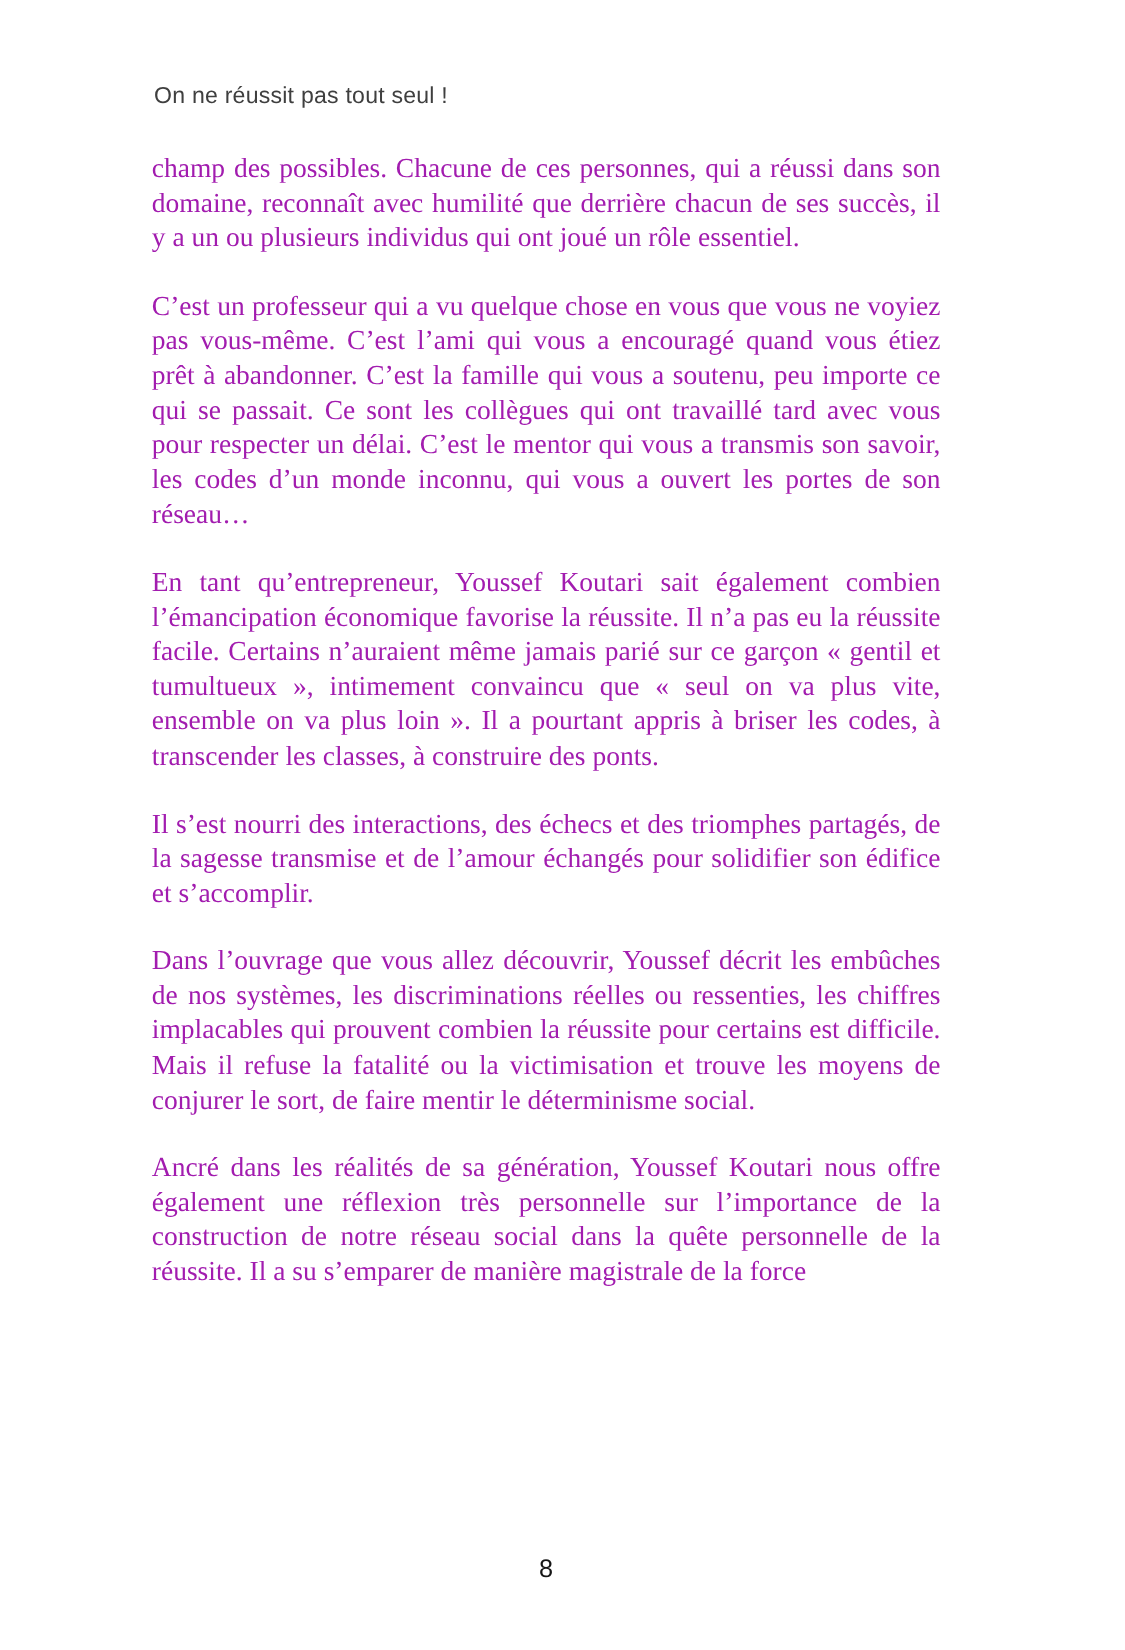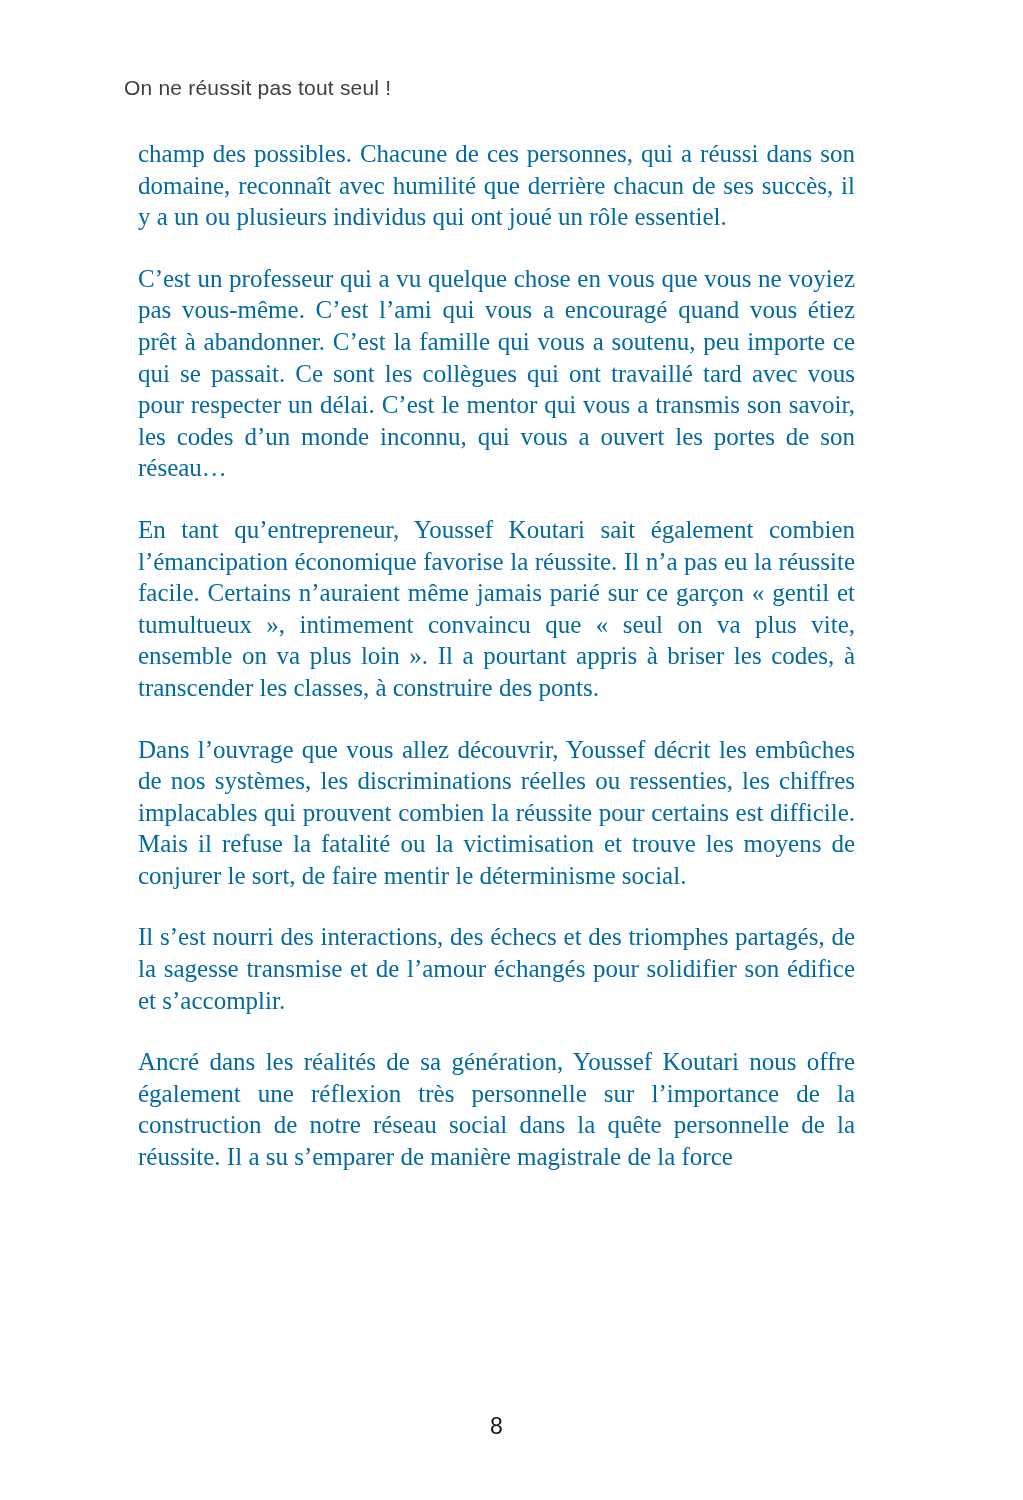--- a/index.html
+++ b/index.html
@@ -11,38 +11,38 @@
     position: relative;
     width: 1023px;
     height: 1500px;
     margin: 0 auto;
     background: #ffffff;
     overflow: hidden;
     box-sizing: border-box;
   }
   .running-header {
     position: absolute;
-    left: 124px;
+    left: 140px;
     top: 76px;
     width: 717px;
     font-family: "Liberation Sans", "DejaVu Sans", sans-serif;
     font-size: 21px;
     font-weight: 400;
     letter-spacing: 0.2px;
     color: #3f3f3f;
   }
   .body-text {
     position: absolute;
     left: 138px;
     top: 138px;
     width: 717px;
     font-family: "Liberation Serif", "DejaVu Serif", serif;
     font-size: 25px;
     line-height: 31.6px;
-    color: #0369a1;
+    color: #a21caf;
     text-align: justify;
   }
   .body-text p {
     margin: 0 0 30px 0;
     padding: 0;
   }
   .body-text p:last-child {
     margin-bottom: 0;
     margin-top: 18px;
   }
@@ -62,20 +62,20 @@
 <body>
 
 <div class="page">
 
   <div class="running-header">On ne réussit pas tout seul !</div>
 
   <div class="body-text">
     <p>champ des possibles. Chacune de ces personnes, qui a réussi dans son domaine, reconnaît avec humilité que derrière chacun de ses succès, il y a un ou plusieurs individus qui ont joué un rôle essentiel.</p>
     <p>C’est un professeur qui a vu quelque chose en vous que vous ne voyiez pas vous-même. C’est l’ami qui vous a encouragé quand vous étiez prêt à abandonner. C’est la famille qui vous a soutenu, peu importe ce qui se passait. Ce sont les collègues qui ont travaillé tard avec vous pour respecter un délai. C’est le mentor qui vous a transmis son savoir, les codes d’un monde inconnu, qui vous a ouvert les portes de son réseau…</p>
     <p>En tant qu’entrepreneur, Youssef Koutari sait également combien l’émancipation économique favorise la réussite. Il n’a pas eu la réussite facile. Certains n’auraient même jamais parié sur ce garçon « gentil et tumultueux », intimement convaincu que « seul on va plus vite, ensemble on va plus loin ». Il a pourtant appris à briser les codes, à transcender les classes, à construire des ponts.</p>
+    <p>Il s’est nourri des interactions, des échecs et des triomphes partagés, de la sagesse transmise et de l’amour échangés pour solidifier son édifice et s’accomplir.</p>
     <p>Dans l’ouvrage que vous allez découvrir, Youssef décrit les embûches de nos systèmes, les discriminations réelles ou ressenties, les chiffres implacables qui prouvent combien la réussite pour certains est difficile. Mais il refuse la fatalité ou la victimisation et trouve les moyens de conjurer le sort, de faire mentir le déterminisme social.</p>
-    <p>Il s’est nourri des interactions, des échecs et des triomphes partagés, de la sagesse transmise et de l’amour échangés pour solidifier son édifice et s’accomplir.</p>
     <p>Ancré dans les réalités de sa génération, Youssef Koutari nous offre également une réflexion très personnelle sur l’importance de la construction de notre réseau social dans la quête personnelle de la réussite. Il a su s’emparer de manière magistrale de la force</p>
   </div>
 
   <div class="page-number">8</div>
 
 </div>
 
 </body></html>

